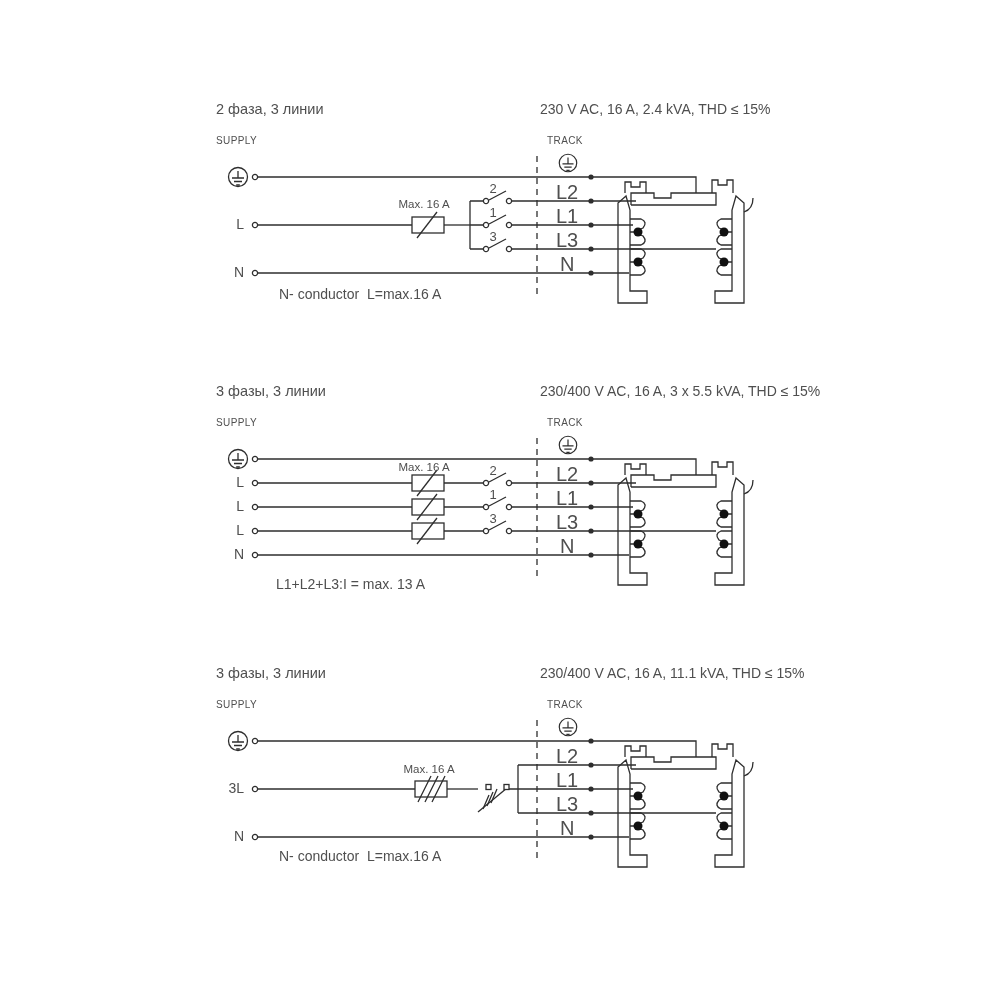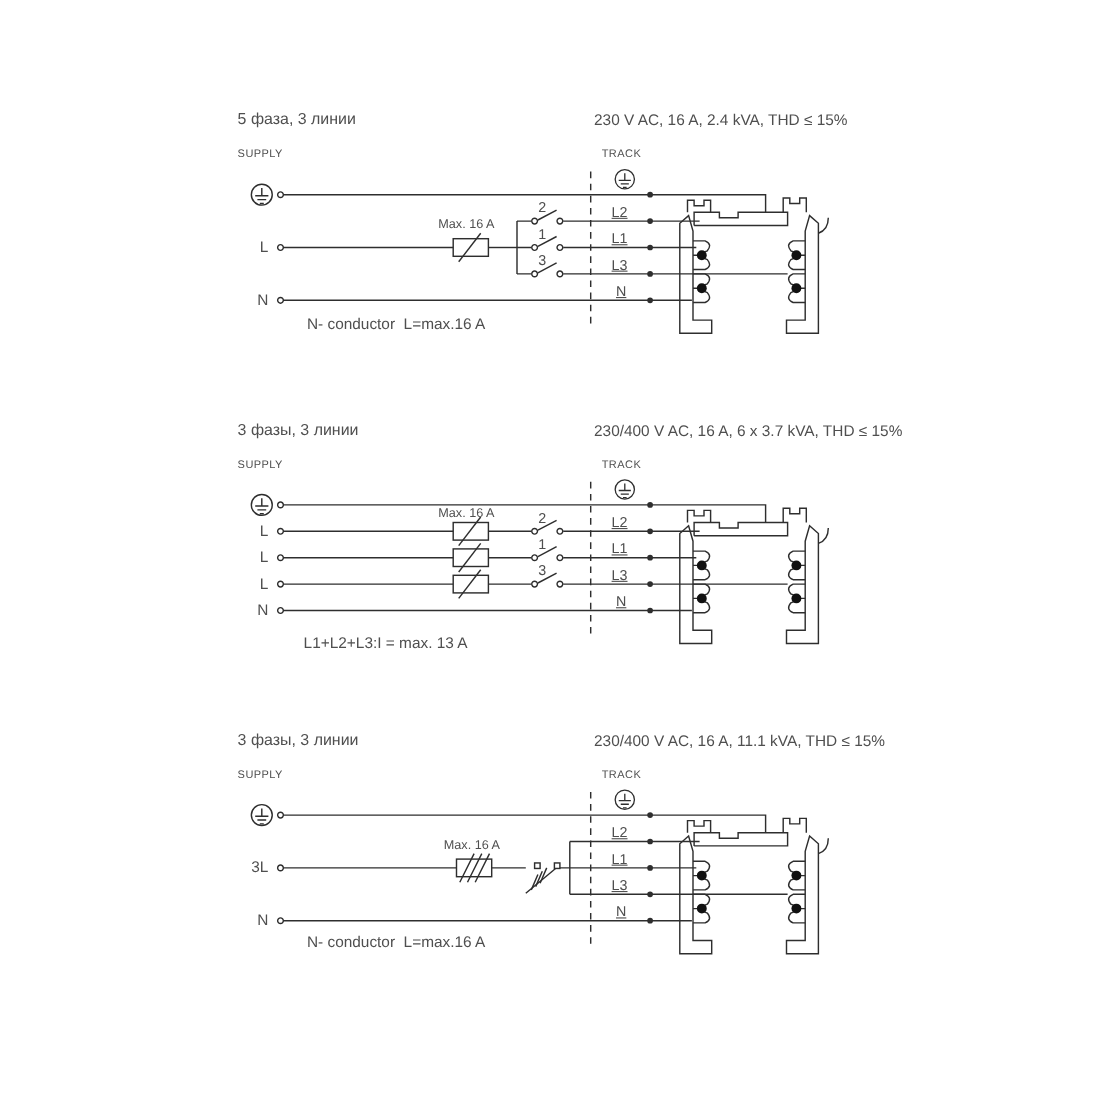--- a/index.html
+++ b/index.html
@@ -3,21 +3,21 @@
 <meta charset="utf-8">
 <style>
   html,body{margin:0;padding:0;background:#ffffff;}
   body{width:1000px;height:1000px;position:relative;overflow:hidden;
        font-family:"Liberation Sans",sans-serif;color:#4f4f4f;}
   svg{position:absolute;left:0;top:0;}
   .lbl{position:absolute;font-size:14px;line-height:15px;white-space:pre;color:#4f4f4f;}
   .title{font-size:14.5px;}
   .hdr{font-size:10px;letter-spacing:.4px;}
   .term{width:42px;text-align:right;}
-  .tracklbl{font-size:13px;text-decoration:underline;}
+  .tracklbl{font-size:20px;}
   .swnum{width:16px;text-align:center;font-size:13px;}
   .fuselbl{width:64px;text-align:center;font-size:11.5px;}
   .note{font-size:14px;margin-left:24px;}
 </style>
 </head>
 <body>
 
 <svg width="1000" height="1000" viewBox="0 0 1000 1000" xmlns="http://www.w3.org/2000/svg" fill="none" stroke="#2e2e2e" stroke-width="1.3">
   <defs>
 
@@ -179,40 +179,40 @@
         <circle cx="591" cy="765" r="2.6"></circle>
         <circle cx="591" cy="789" r="2.6"></circle>
       <circle cx="591" cy="813" r="2.6"></circle>
         <circle cx="591" cy="837" r="2.6"></circle>
     </g>
     <use href="#trackProfile" transform="translate(0,564)"></use>
   </g>
 </svg>
 
 <div>
-  <span class="lbl title" style="left:216px;top:102px">5 фаза, 3 линии</span>
+  <span class="lbl title" style="left:216px;top:102px">2 фаза, 3 линии</span>
   <span class="lbl" style="left:540px;top:102px">230 V AC, 16 A, 2.4 kVA, THD ≤ 15%</span>
   <span class="lbl hdr" style="left:216px;top:133px">SUPPLY</span>
   <span class="lbl hdr" style="left:547px;top:133px">TRACK</span>
   <span class="lbl fuselbl" style="left:392px;top:197px">Max. 16 A</span>
   <span class="lbl swnum" style="left:485px;top:181px">2</span>
   <span class="lbl swnum" style="left:485px;top:205px">1</span>
   <span class="lbl swnum" style="left:485px;top:229px">3</span>
   <span class="lbl term" style="left:202px;top:217px">L</span>
   <span class="lbl term" style="left:202px;top:265px">N</span>
   <span class="lbl tracklbl" style="left:556px;top:185px">L2</span>
   <span class="lbl tracklbl" style="left:556px;top:209px">L1</span>
   <span class="lbl tracklbl" style="left:556px;top:233px">L3</span>
   <span class="lbl tracklbl" style="left:560px;top:257px">N</span>
   <span class="lbl note" style="left:255px;top:287px">N- conductor  L=max.16 A</span>
 </div>
 
 <div>
   <span class="lbl title" style="left:216px;top:384px">3 фазы, 3 линии</span>
-  <span class="lbl" style="left:540px;top:384px">230/400 V AC, 16 A, 6 x 3.7 kVA, THD ≤ 15%</span>
+  <span class="lbl" style="left:540px;top:384px">230/400 V AC, 16 A, 3 x 5.5 kVA, THD ≤ 15%</span>
   <span class="lbl hdr" style="left:216px;top:415px">SUPPLY</span>
   <span class="lbl hdr" style="left:547px;top:415px">TRACK</span>
   <span class="lbl fuselbl" style="left:392px;top:460px">Max. 16 A</span>
   <span class="lbl swnum" style="left:485px;top:463px">2</span>
   <span class="lbl swnum" style="left:485px;top:487px">1</span>
   <span class="lbl swnum" style="left:485px;top:511px">3</span>
   <span class="lbl term" style="left:202px;top:475px">L</span>
   <span class="lbl term" style="left:202px;top:499px">L</span>
   <span class="lbl term" style="left:202px;top:523px">L</span>
   <span class="lbl term" style="left:202px;top:547px">N</span>

